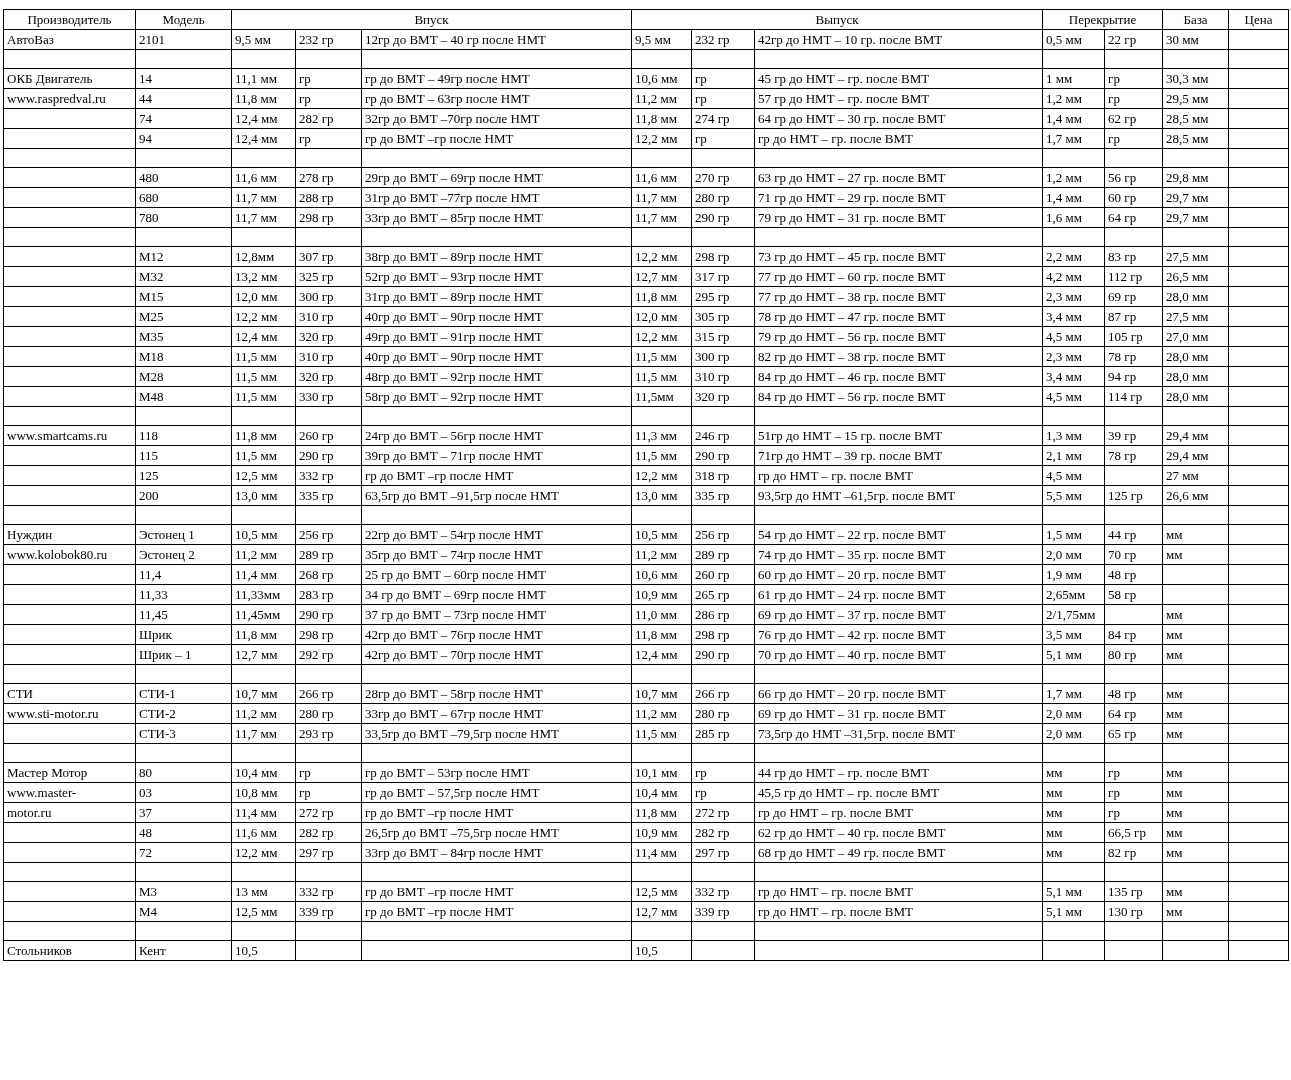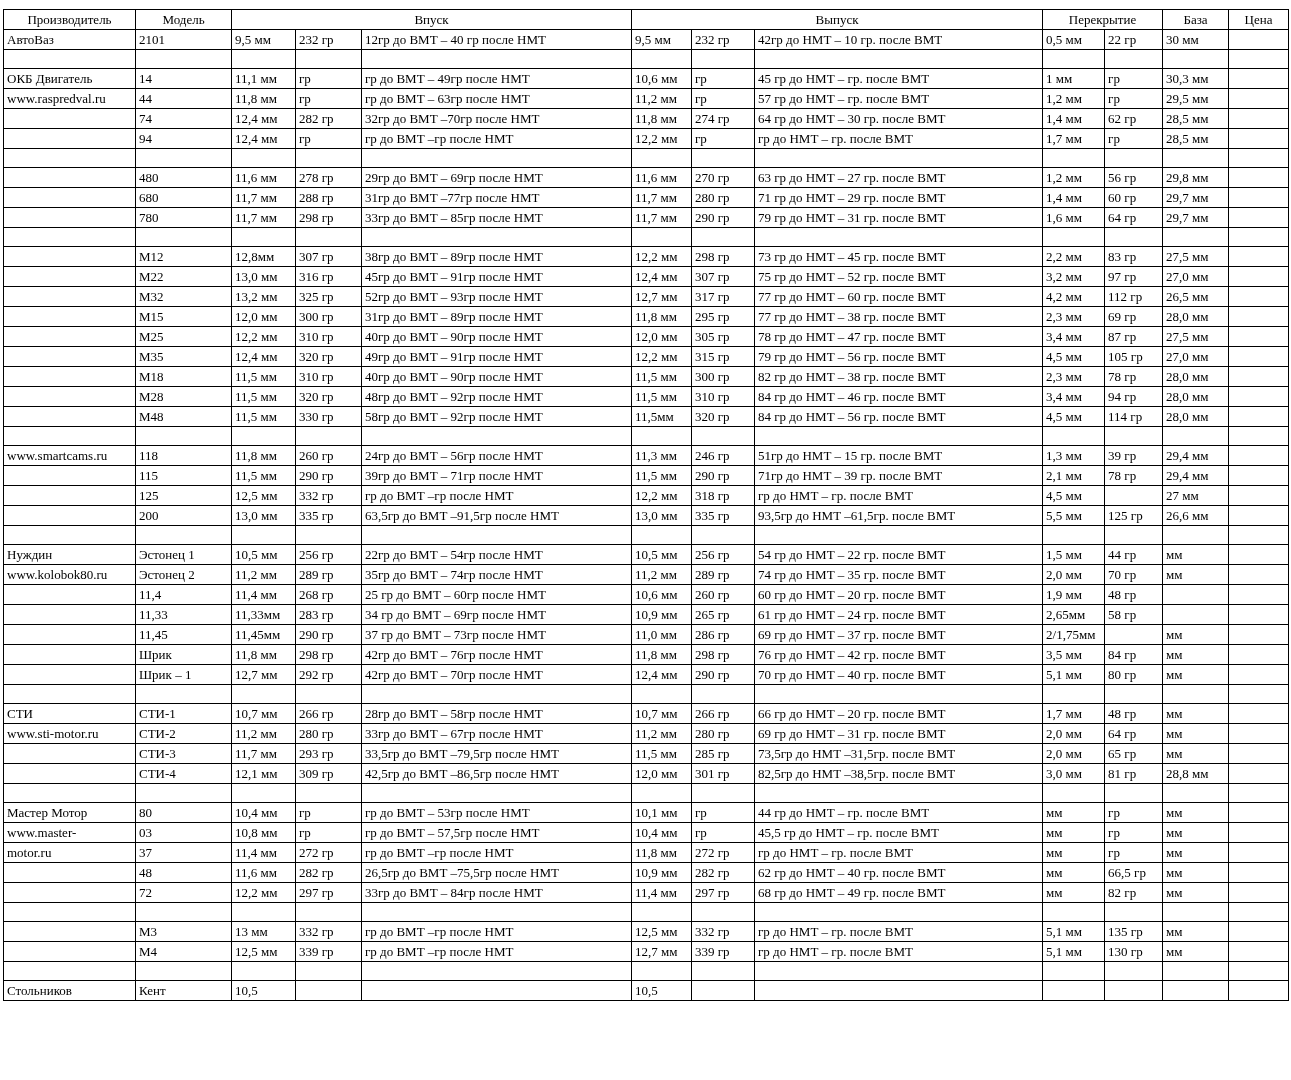--- a/index.html
+++ b/index.html
@@ -235,34 +235,20 @@
           <td>12,2 мм</td>
           <td>298 гр</td>
           <td>73 гр до НМТ – 45 гр. после ВМТ</td>
           <td>2,2 мм</td>
           <td>83 гр</td>
           <td>27,5 мм</td>
           <td></td>
         </tr>
         <tr>
           <td></td>
-          <td>М22</td>
-          <td>13,0 мм</td>
-          <td>316 гр</td>
-          <td>45гр до ВМТ – 91гр после НМТ</td>
-          <td>12,4 мм</td>
-          <td>307 гр</td>
-          <td>75 гр до НМТ – 52 гр. после ВМТ</td>
-          <td>3,2 мм</td>
-          <td>97 гр</td>
-          <td>27,0 мм</td>
-          <td></td>
-        </tr>
-        <tr>
-          <td></td>
           <td>М32</td>
           <td>13,2 мм</td>
           <td>325 гр</td>
           <td>52гр до ВМТ – 93гр после НМТ</td>
           <td>12,7 мм</td>
           <td>317 гр</td>
           <td>77 гр до НМТ – 60 гр. после ВМТ</td>
           <td>4,2 мм</td>
           <td>112 гр</td>
           <td>26,5 мм</td>
@@ -585,34 +571,20 @@
           <td>11,5 мм</td>
           <td>285 гр</td>
           <td>73,5гр до НМТ –31,5гр. после ВМТ</td>
           <td>2,0 мм</td>
           <td>65 гр</td>
           <td>мм</td>
           <td></td>
         </tr>
         <tr>
           <td></td>
-          <td>СТИ-4</td>
-          <td>12,1 мм</td>
-          <td>309 гр</td>
-          <td>42,5гр до ВМТ –86,5гр после НМТ</td>
-          <td>12,0 мм</td>
-          <td>301 гр</td>
-          <td>82,5гр до НМТ –38,5гр. после ВМТ</td>
-          <td>3,0 мм</td>
-          <td>81 гр</td>
-          <td>28,8 мм</td>
-          <td></td>
-        </tr>
-        <tr>
-          <td></td>
           <td></td>
           <td></td>
           <td></td>
           <td></td>
           <td></td>
           <td></td>
           <td></td>
           <td></td>
           <td></td>
           <td></td>

